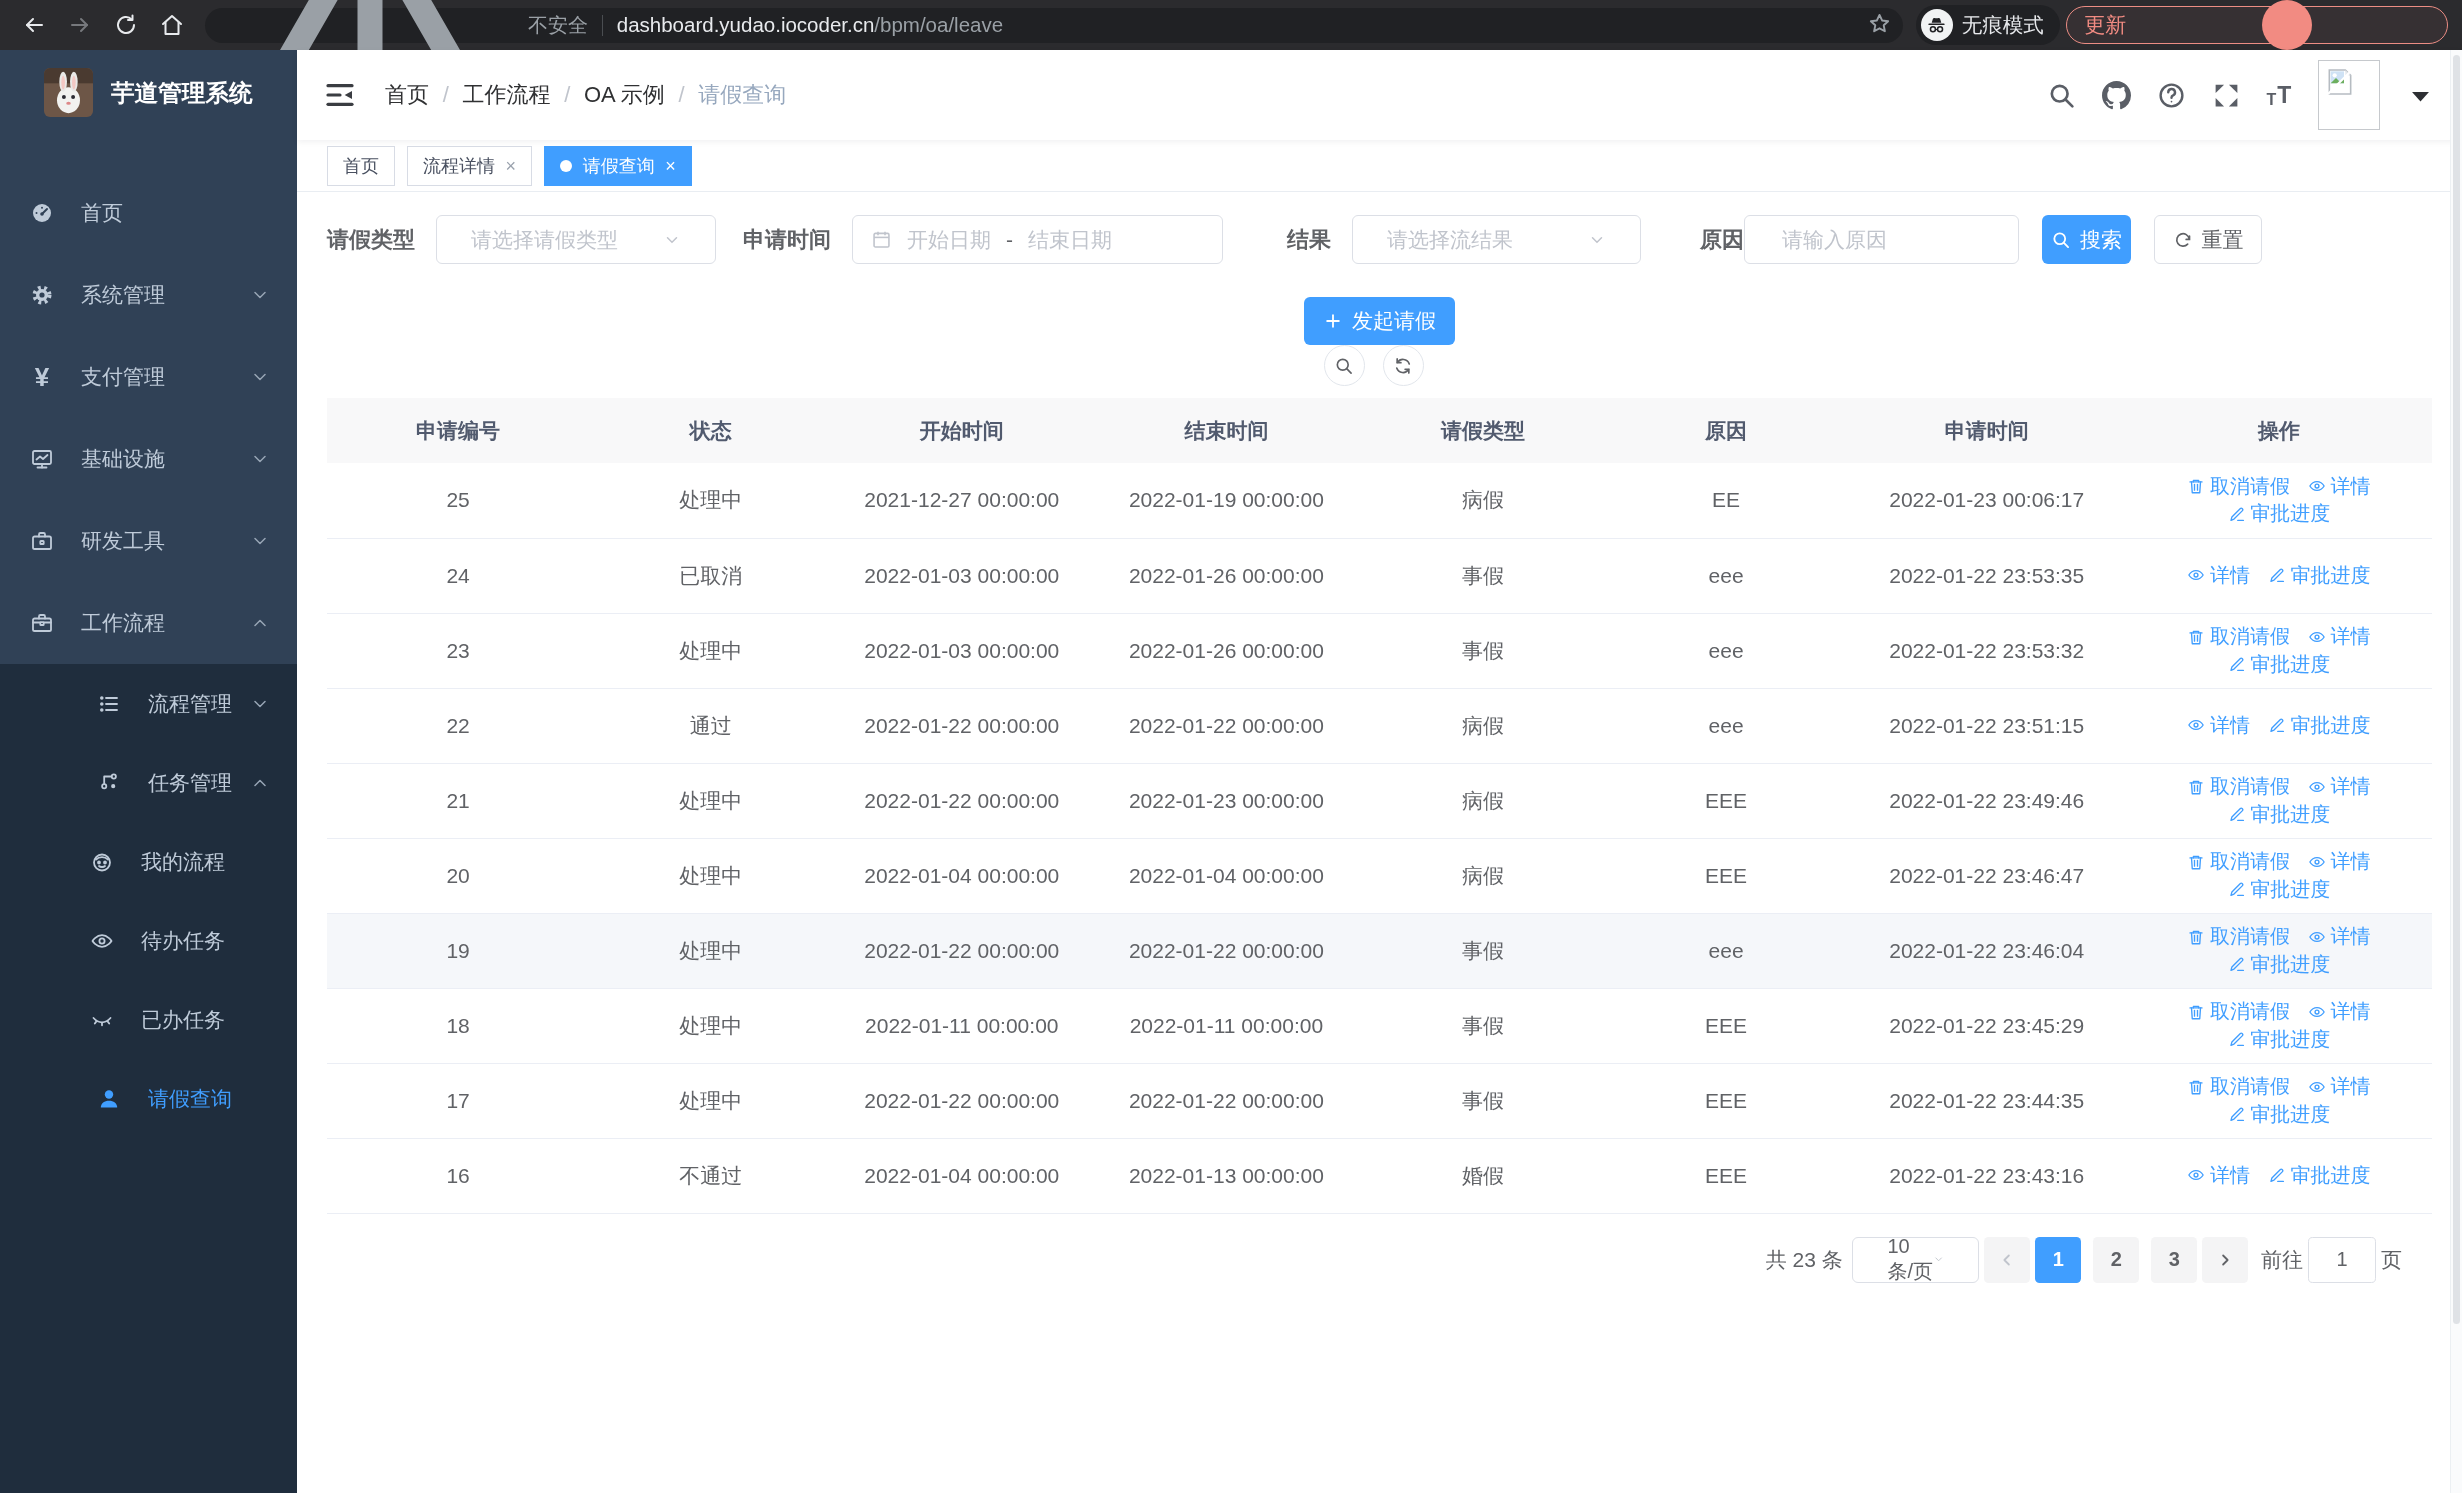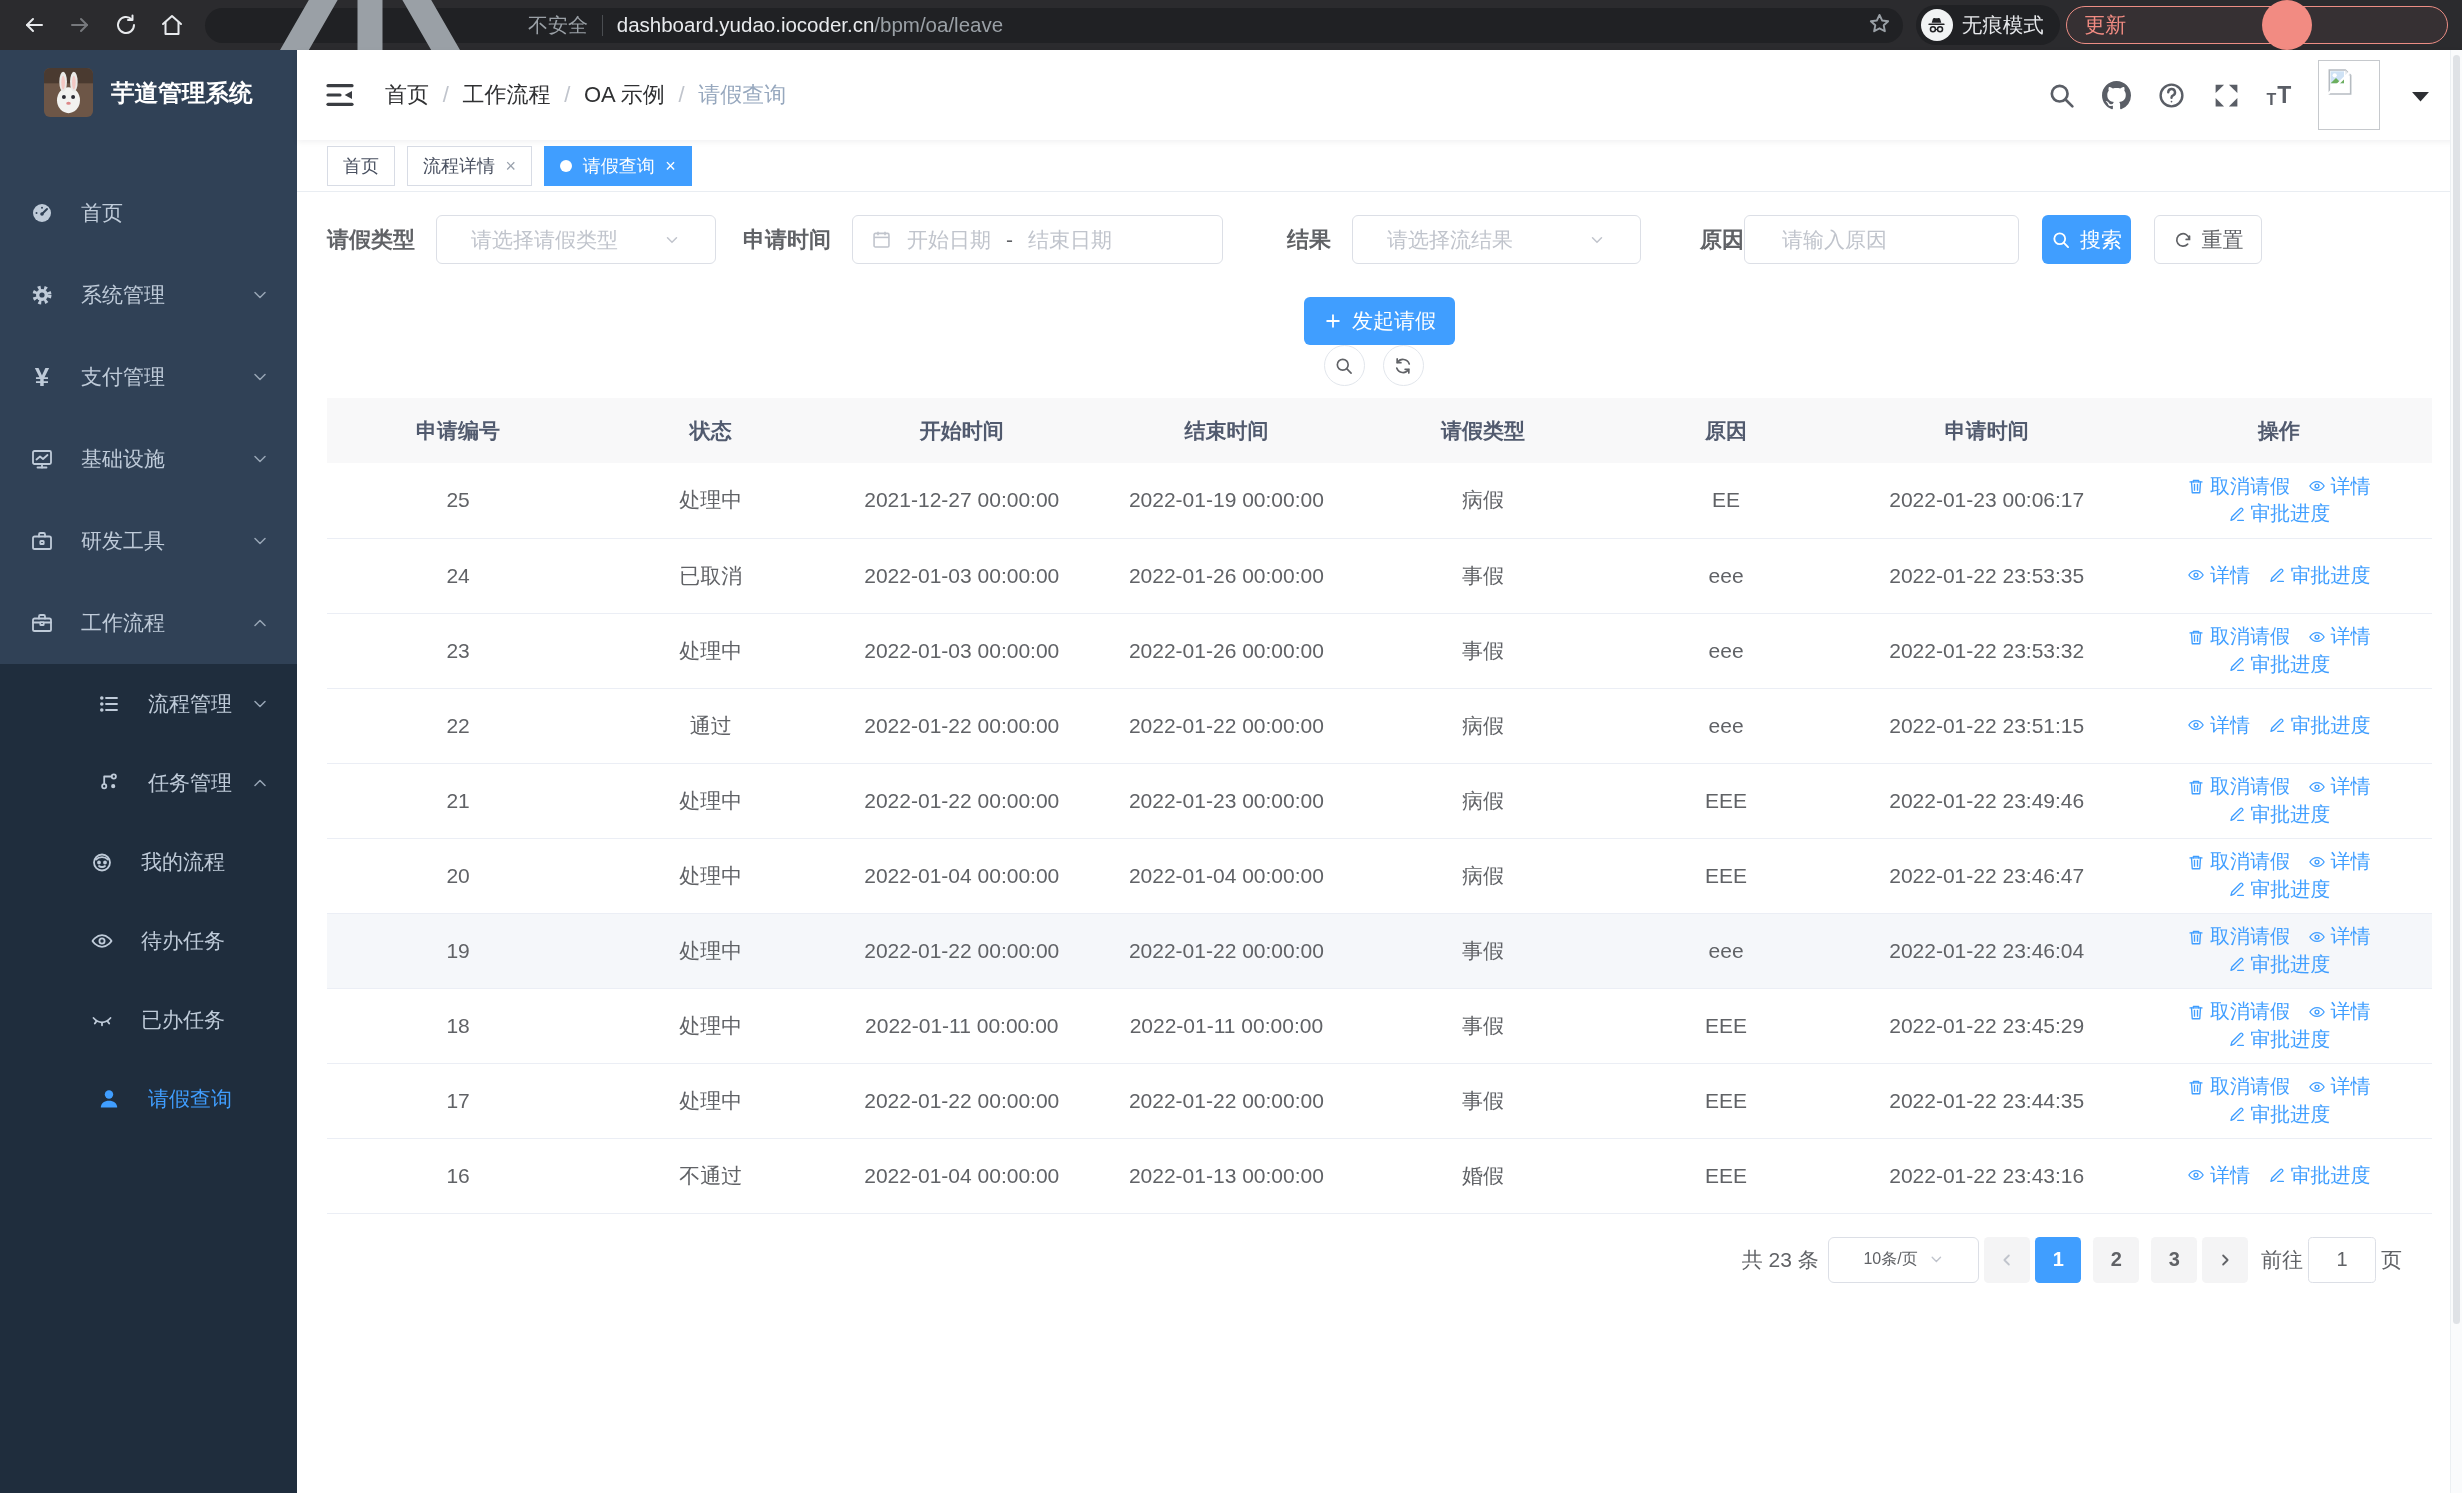--- a/index.html
+++ b/index.html
@@ -100,21 +100,21 @@
   table.grid { width:100%; border-collapse:collapse; table-layout:fixed; margin-top:12px; }
   table.grid th { background:#f8f8f9; color:#515a6e; font-size:21px; font-weight:bold; height:65px; text-align:center; }
   table.grid td { height:75px; text-align:center; font-size:21px; color:#606266; border-bottom:1.5px solid #ebeef5; }
   table.grid tr.hl td { background:#f5f7fa; }
   .action-link { color:#409eff; font-size:20px; text-decoration:none; display:inline-flex; align-items:center; gap:4.6px; margin:0 9px; white-space:nowrap; cursor:pointer; }
   .action-link .icon { width:18px; height:18px; }
 
   
   .pagination { margin:23px 30px 0 0; display:flex; align-items:center; justify-content:flex-end; gap:5px; font-size:21px; color:#606266; }
   .pg-total { margin-right:4.6px; font-weight:400; }
-  .pg-size { width:151px; height:46px; font-size:16px; color:#606266; }
+  .pg-size { width:127px; height:46px; font-size:20px; color:#606266; }
   .pg-btn { min-width:46px; height:46px; border-radius:4.6px; background:#f4f4f5; color:#606266; font-weight:bold; font-size:20px; display:flex; align-items:center; justify-content:center; cursor:pointer; }
   .pg-btn svg { width:18px; height:18px; }
   .pg-btn.disabled { color:#c0c4cc; cursor:default; }
   .pg-btn.active { background:#409eff; color:#fff; }
   .pg-goto-input { width:68px; height:46px; border:1.5px solid #dcdfe6; border-radius:4.6px; text-align:center; font-size:20px; color:#606266; outline:none; font-family:inherit; }
 
   
   .scrollbar { position:fixed; right:0; top:50px; bottom:0; width:12px; background:#fafbfc; border-left:1.5px solid #ecf0f3; z-index:50; }
   .scrollbar .thumb { position:absolute; left:2.3px; top:4.6px; width:6.8px; height:88%; border-radius:3.8px; background:#dfe2e6; }
 

